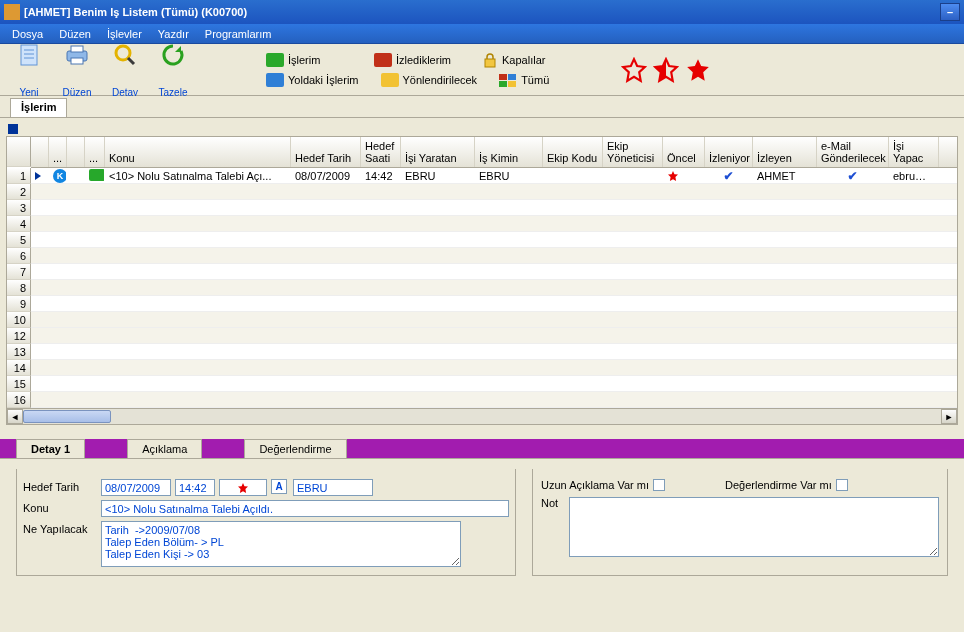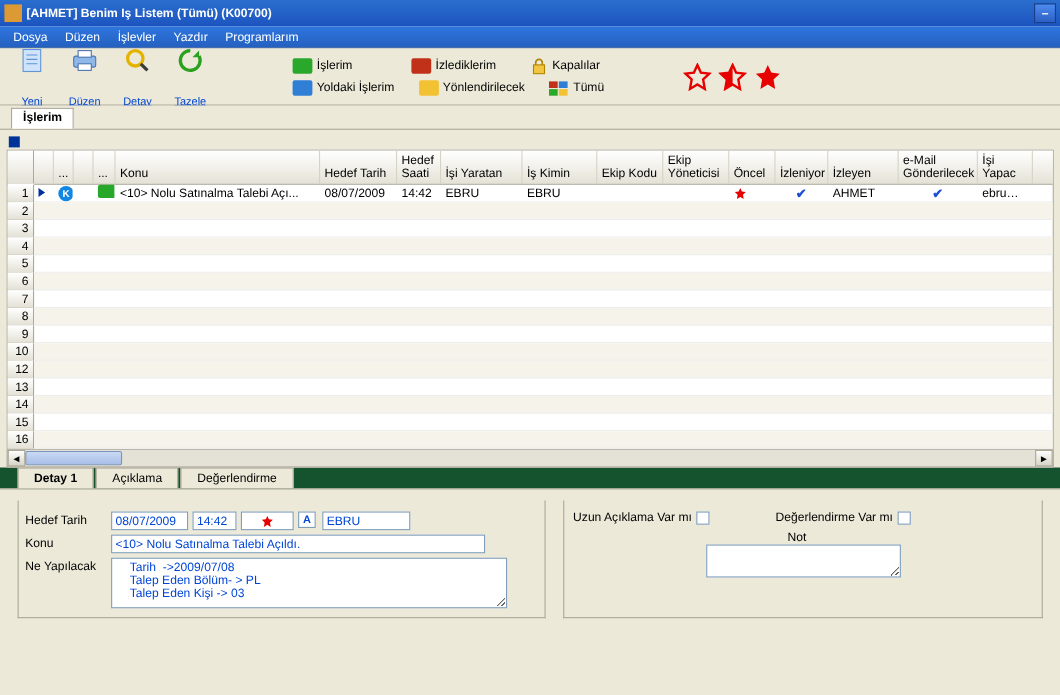--- a/index.html
+++ b/index.html
@@ -49,30 +49,30 @@
 .c-subj{width:186px;} .c-hdate{width:70px;} .c-htime{width:40px;} .c-creator{width:74px;} .c-owner{width:68px;}
 .c-team{width:60px;} .c-teammgr{width:60px;} .c-prio{width:42px;} .c-watch{width:48px;} .c-watcher{width:64px;}
 .c-email{width:72px;} .c-doer{width:50px;}
 
 .tri { width:0;height:0;border-top:4px solid transparent;border-bottom:4px solid transparent;border-left:6px solid #003399; display:inline-block;}
 .circle-k{ width:14px;height:14px;border-radius:50%;background:#1186e2;color:#fff;display:inline-flex;align-items:center;justify-content:center;font-size:9px;font-weight:bold;}
 .folder-sm{width:16px;height:12px;background:#27a82b;border-radius:2px;display:inline-block;}
 .check{color:#1e4fd3;font-weight:bold;font-size:12px;}
 
 
-.detail-tabs { background:#14532d; display:flex; padding:0 16px; margin-top:0;}
+.detail-tabs { background:#a21caf; display:flex; padding:0 16px; margin-top:14px;gap:40px;}
 .detail-tabs .dtab { border:1px solid #aca899; border-bottom:none; padding:3px 14px; background:#ece9d8; margin-right:2px; cursor:pointer; }
 .detail-tabs .dtab.active { background:#ece9d8; font-weight:bold; position:relative; z-index:2;}
 .detail-body { border-top:1px solid #aca899; padding:10px 16px; display:flex; gap:16px;}
 .detail-left { flex:0 0 480px; border:1px solid #aca899; border-top:none; padding:10px 6px 4px 6px; position:relative;}
 .detail-right { flex:1; border:1px solid #aca899; border-top:none; padding:10px 8px 4px 8px;}
 .frow { display:flex; align-items:flex-start; margin-bottom:4px; gap:4px;}
 .flabel { width:74px; font-size:11px; padding-top:2px;}
 .finput { border:1px solid #7f9db9; background:#fff; padding:1px 3px; color:#0046d5; font-size:11px; height:17px;}
-.ftextarea { border:1px solid #7f9db9; background:#fff; padding:2px 16px; color:#0046d5; font-size:11px;}
+.ftextarea { border:1px solid #7f9db9; background:#fff; padding:2px 3px; color:#0046d5; font-size:11px;}
 .checkbox-sq { width:12px; height:12px; border:1px solid #7f9db9; background:#fff; display:inline-block;}
 .rlabel { font-size:11px; margin-right:4px;}
 .rrow { display:flex; align-items:center; margin-bottom:6px;}
 .a-box { width:16px;height:15px; border:1px solid #7f9db9; background:#fff; color:#0046d5; font-weight:bold; font-size:10px; display:inline-flex; align-items:center; justify-content:center; margin-right:2px;}
 
 svg { display:block; }
 </style>
 </head>
 <body>
 
@@ -565,36 +565,36 @@
       <div class="finput" style="width:48px; display:inline-flex; align-items:center; justify-content:center;">
         <svg width="12" height="12" viewBox="0 0 24 24">
             <path d="M12 2l2.9 6.3L22 9.2l-5.2 4.8L18.2 22 12 18.3 5.8 22l1.4-8L2 9.2l7.1-.9z" fill="#e60000"></path>
           </svg>
       </div>
       <div class="a-box">A</div>
       <input class="finput" style="width: 80px;" value="EBRU">
     </div>
     <div class="frow">
       <div class="flabel">Konu</div>
-      <input class="finput" style="width: 340px;" value="&lt;10&gt; Nolu Satınalma Talebi Açıldı.">
+      <input class="finput" style="width: 408px;" value="&lt;10&gt; Nolu Satınalma Talebi Açıldı.">
     </div>
     <div class="frow">
       <div class="flabel">Ne Yapılacak</div>
       <textarea class="ftextarea" style="width: 360px; height: 46px;">Tarih  -&gt;2009/07/08
 Talep Eden Bölüm- &gt; PL
 Talep Eden Kişi -&gt; 03</textarea>
     </div>
   </div>
 
   <div class="detail-right">
     <div class="rrow">
       <span class="rlabel">Uzun Açıklama Var mı</span>
       <span class="checkbox-sq"></span>
       <span style="width:60px"></span>
       <span class="rlabel">Değerlendirme Var mı</span>
       <span class="checkbox-sq"></span>
     </div>
-    <div class="rrow" style="align-items:center;flex-direction:column;">
+    <div class="rrow" style="align-items:flex-start;">
       <span class="rlabel" style="width:24px">Not</span>
       <textarea class="ftextarea" style="flex: 1 1 0%; height: 60px;"></textarea>
     </div>
   </div>
 </div>
 
 </body></html>

